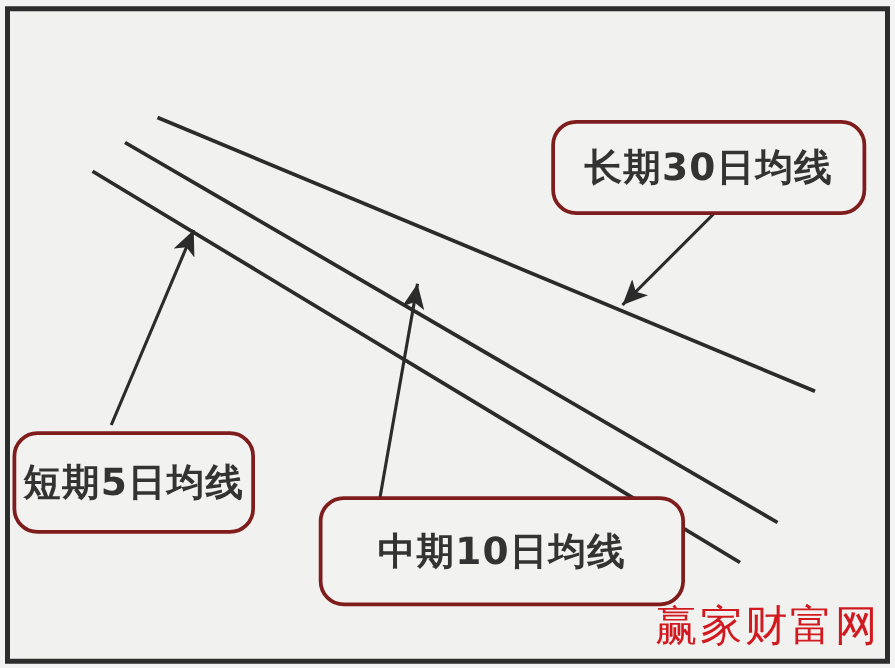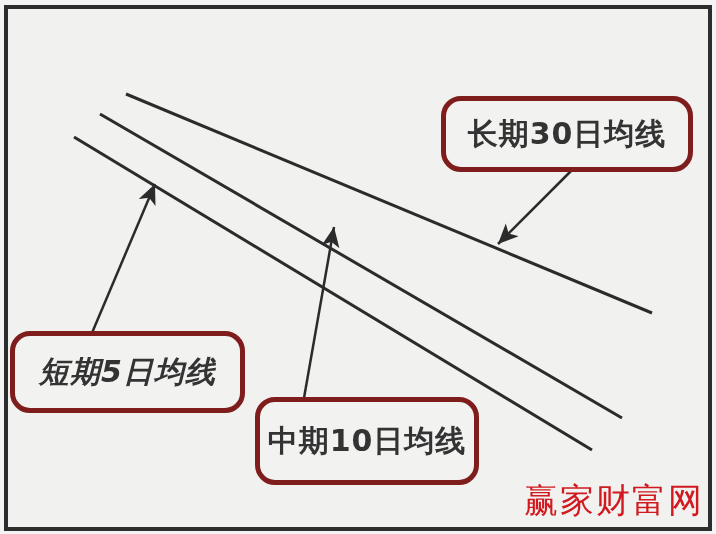--- a/index.html
+++ b/index.html
@@ -10,21 +10,21 @@
       position:relative;
     }
     .frame {
       position:absolute; left:4px; top:5px; width:700px; height:518px;
       border:4px solid #2d2d2d;
       background:#f1f1f0;
     }
     svg.diagram { position:absolute; left:0; top:0; }
     .label-box {
       position:absolute;
-      border:5px solid #7f1d1d;
+      border:3px solid #7f1d1d;
       border-radius:20px;
       background:#f2f2f1;
       display:flex; align-items:center; justify-content:center;
       font-size:30px; font-weight:bold; color:#333;
       letter-spacing:1px;
       box-sizing:border-box;
     }
     .watermark {
       position:absolute; right:12px; bottom:10px;
       font-family:Liberation Mono, monospace;
@@ -51,21 +51,21 @@
 
   <line x1="572" y1="170" x2="498" y2="244" stroke="#2b2b2b" stroke-width="2.5" marker-end="url(#arrowhead-big)"></line>
   <line x1="89" y1="340" x2="155" y2="184" stroke="#2b2b2b" stroke-width="2.5" marker-end="url(#arrowhead-big)"></line>
   <line x1="304" y1="398" x2="334" y2="227" stroke="#2b2b2b" stroke-width="2.5" marker-end="url(#arrowhead-big)"></line>
 </svg>
 
 <div class="label-box" style="left:441px; top:96px; width:252px; height:76px;">
   <span>长期30日均线</span>
 </div>
 
-<div class="label-box" style="left:10px; top:331px; width:235px; height:82px;font-style:italic;">
+<div class="label-box" style="left:10px; top:345px; width:194px; height:82px;">
   <span>短期5日均线</span>
 </div>
 
-<div class="label-box" style="left:255px; top:397px; width:224px; height:88px;">
+<div class="label-box" style="left:255px; top:397px; width:293px; height:88px;">
   <span>中期10日均线</span>
 </div>
 
 <div class="watermark">赢家财富网</div>
 
 </body></html>

